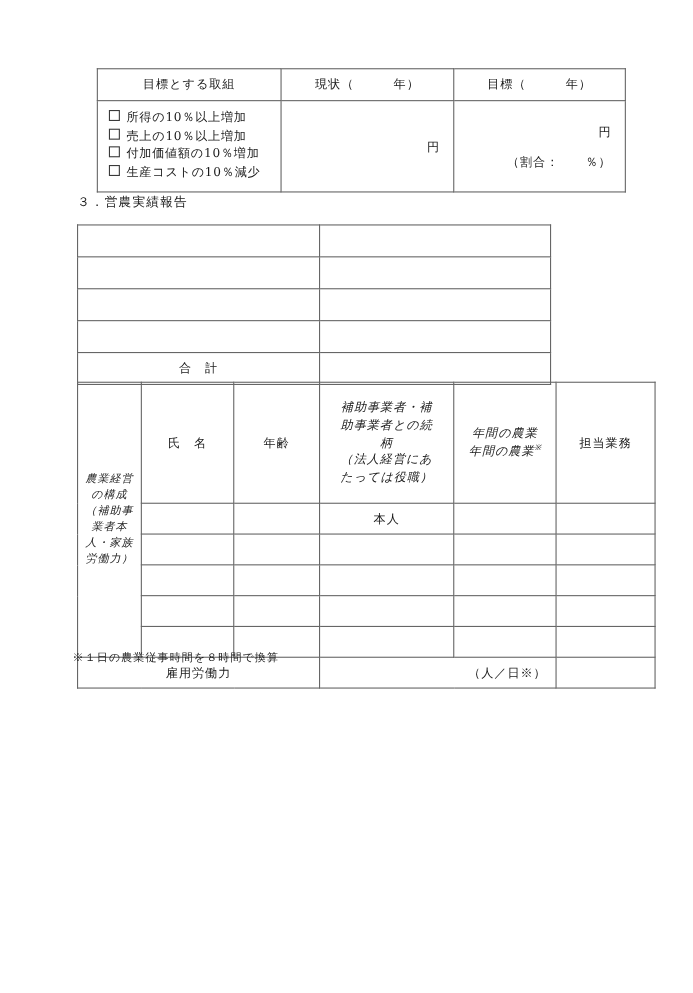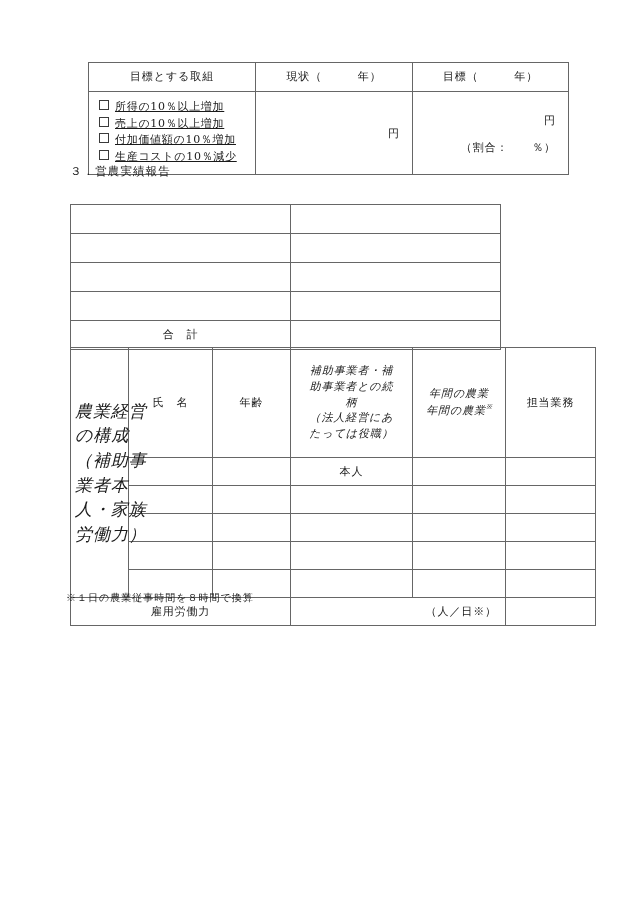--- a/index.html
+++ b/index.html
@@ -24,21 +24,21 @@
 
   
   .section-heading {
     position: absolute;
     font-size: 11.5px;
     letter-spacing: 1.1px;
     white-space: nowrap;
     color: #1a1a1a;
   }
   #sec2-heading { left: 70px; top: 36px; }
-  #sec3-heading { left: 70px; top: 164px; }
+  #sec3-heading { left: 70px; top: 176px; }
 
   
   table.form {
     position: absolute;
     border-collapse: collapse;
     table-layout: fixed;
     font-size: 11px;
     letter-spacing: 0.9px;
     color: #1a1a1a;
   }
@@ -64,21 +64,20 @@
   #tbl-goals .hdr { height: 20px; }
   .goal-list {
     padding: 3px 0 4px 6px;
     line-height: 1.52;
   }
   .goal-item {
     display: block;
     white-space: nowrap;
     font-size: 11px;
     letter-spacing: 0.7px;
-    text-decoration: underline;
   }
   .cbx {
     display: inline-block;
     width: 8px;
     height: 8px;
     border: 1px solid #3a3a3a;
     margin-right: 6px;
     vertical-align: 0px;
     background: #fff;
   }
@@ -96,21 +95,21 @@
 
   
   #tbl-members {
     left: 70px;
     top: 347px;
     width: 525px;
   }
   #tbl-members td { height: 19px; }
   #tbl-members .hdr-row td { height: 101px; }
   .vlabel {
-    font-size: 17px;
+    font-size: 10px;
     letter-spacing: 0.9px;
     line-height: 1.58;
     text-align: center;
     padding: 0 2px;
   }
   .stack { display: block; white-space: nowrap; font-style: italic; }
   .sup {
     font-size: 7px;
     vertical-align: super;
     letter-spacing: 0;

